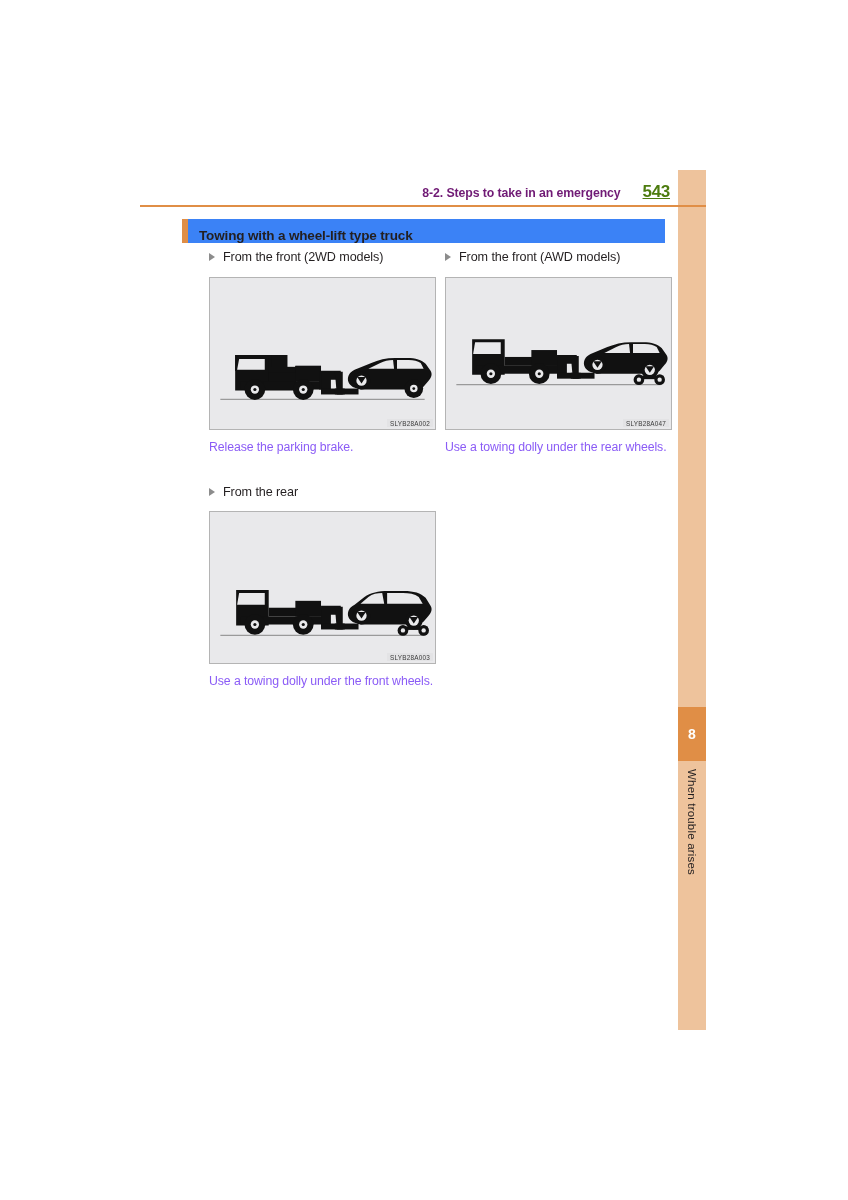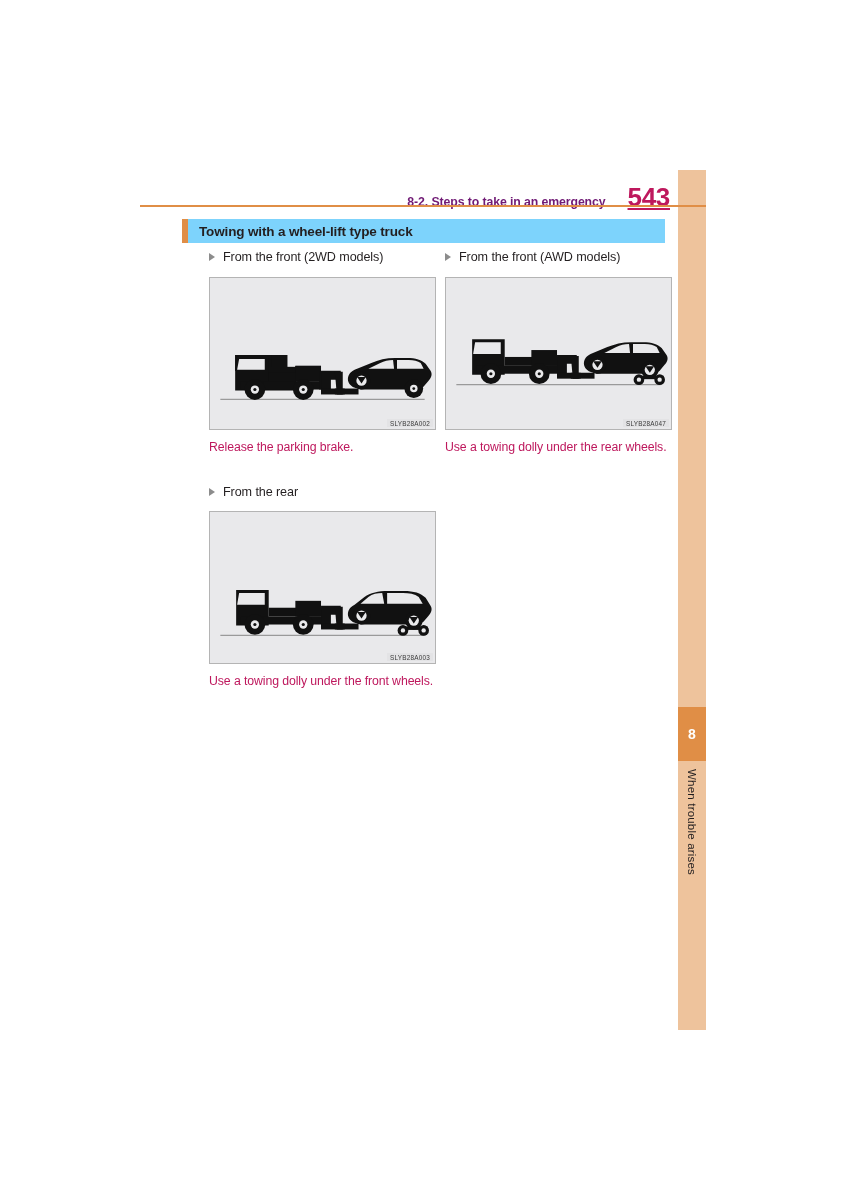--- a/index.html
+++ b/index.html
@@ -80,45 +80,45 @@
   }
   .header-section {
     font-size: 12.3px;
     font-weight: bold;
     color: #701a75;
     letter-spacing: -0.1px;
     margin-right: 22px;
     white-space: nowrap;
   }
   .header-pageno {
-    font-size: 26px;
+    font-size: 17px;
     font-weight: bold;
-    color: #be185d;
+    color: #4d7c0f;
     letter-spacing: -0.3px;
     text-decoration: underline;
   }
   .header-rule {
     position: absolute;
     left: 140px;
     top: 205px;
     width: 566px;
     height: 2px;
     background: #e08e46;
   }
 
   
   .section-band {
     position: absolute;
     left: 182px;
     top: 219px;
     width: 483px;
     height: 24px;
-    background: #7dd3fc;
+    background: #3b82f6;
     display: flex;
-    align-items: center;
+    align-items: flex-end;
   }
   .section-band-accent {
     width: 6px;
     height: 24px;
     background: #e08e46;
     flex: 0 0 auto;
   }
   .section-band-title {
     font-size: 13.5px;
     font-weight: bold;
@@ -173,21 +173,21 @@
     color: #3a3a3a;
     background: #e3e3e5;
     padding: 1px 3px 0 3px;
     letter-spacing: 0.2px;
     font-family: "Liberation Sans", sans-serif;
   }
 
   .caption {
     font-size: 12.3px;
     line-height: 19.5px;
-    color: #be185d;
+    color: #8b5cf6;
     text-align: justify;
     letter-spacing: -0.1px;
     width: 227px;
   }
   .caption.nojustify { text-align: left; }
 </style>
 </head>
 <body>
 
 <div class="page">

